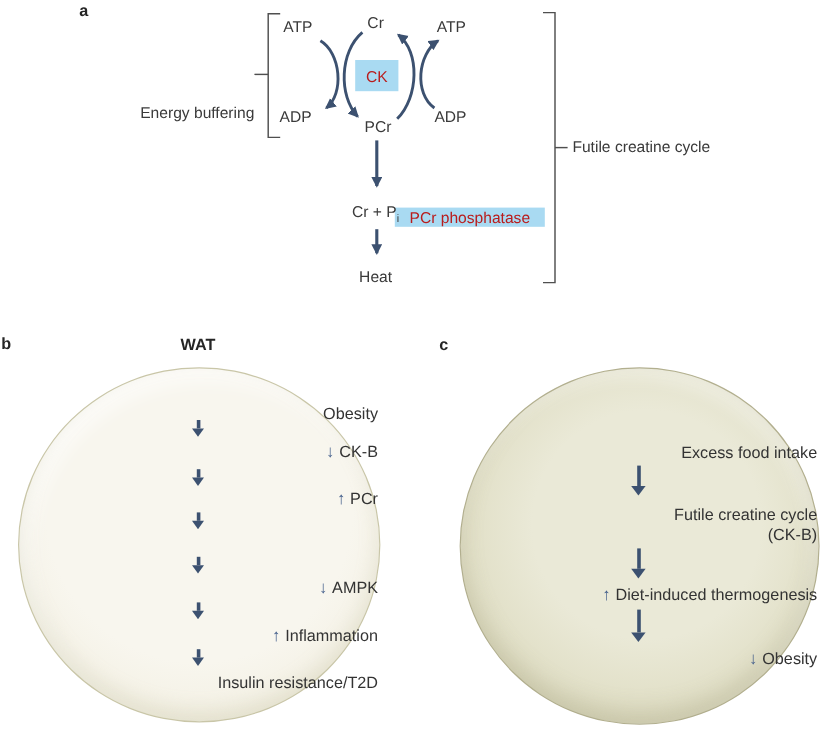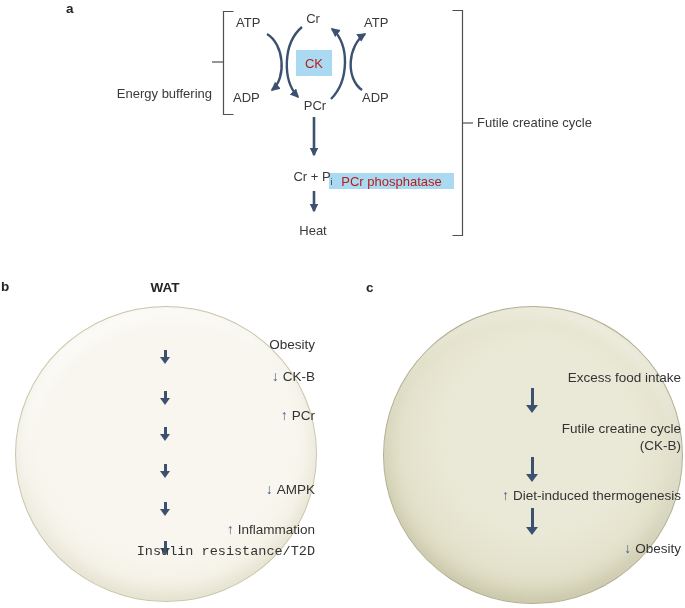--- a/index.html
+++ b/index.html
@@ -106,21 +106,21 @@
     <div class="conn" style="top:44px; height:7px;"></div>
     <div class="crow" style="top:63px;"><span class="prefix">↓</span><span>CK-B</span></div>
     <div class="conn" style="top:85px; height:7px;"></div>
     <div class="crow" style="top:102px;"><span class="prefix">↑</span><span>PCr</span></div>
     <div class="conn" style="top:121px; height:7px;"></div>
     <div class="conn" style="top:158px; height:7px;"></div>
     <div class="crow" style="top:176px;"><span class="prefix">↓</span><span>AMPK</span></div>
     <div class="conn" style="top:196px; height:7px;"></div>
     <div class="crow" style="top:216px;"><span class="prefix">↑</span><span>Inflammation</span></div>
     <div class="conn" style="top:235px; height:7px;"></div>
-    <div class="crow" style="top:238px;font-family:Liberation Mono, monospace;"><span class="prefix"></span><span>Insulin resistance/T2D</span></div>
+    <div class="crow" style="top:255px;"><span class="prefix"></span><span>Insulin resistance/T2D</span></div>
   </div>
 
   <div class="abs panel-letter" style="left:366px; top:280px;">c</div>
 
   <div class="circle circle-c" style="left:383px; top:306px; width:298px; height:296px;"></div>
 
   <div class="cascade" style="left:383px; top:306px; width:298px; height:296px;">
     <div class="crow" style="top:64px;"><span class="prefix"></span><span>Excess food intake</span></div>
     <div class="conn conn-c" style="top:82px; height:17px;"></div>
     <div class="crow crow2" style="top:115px;">

